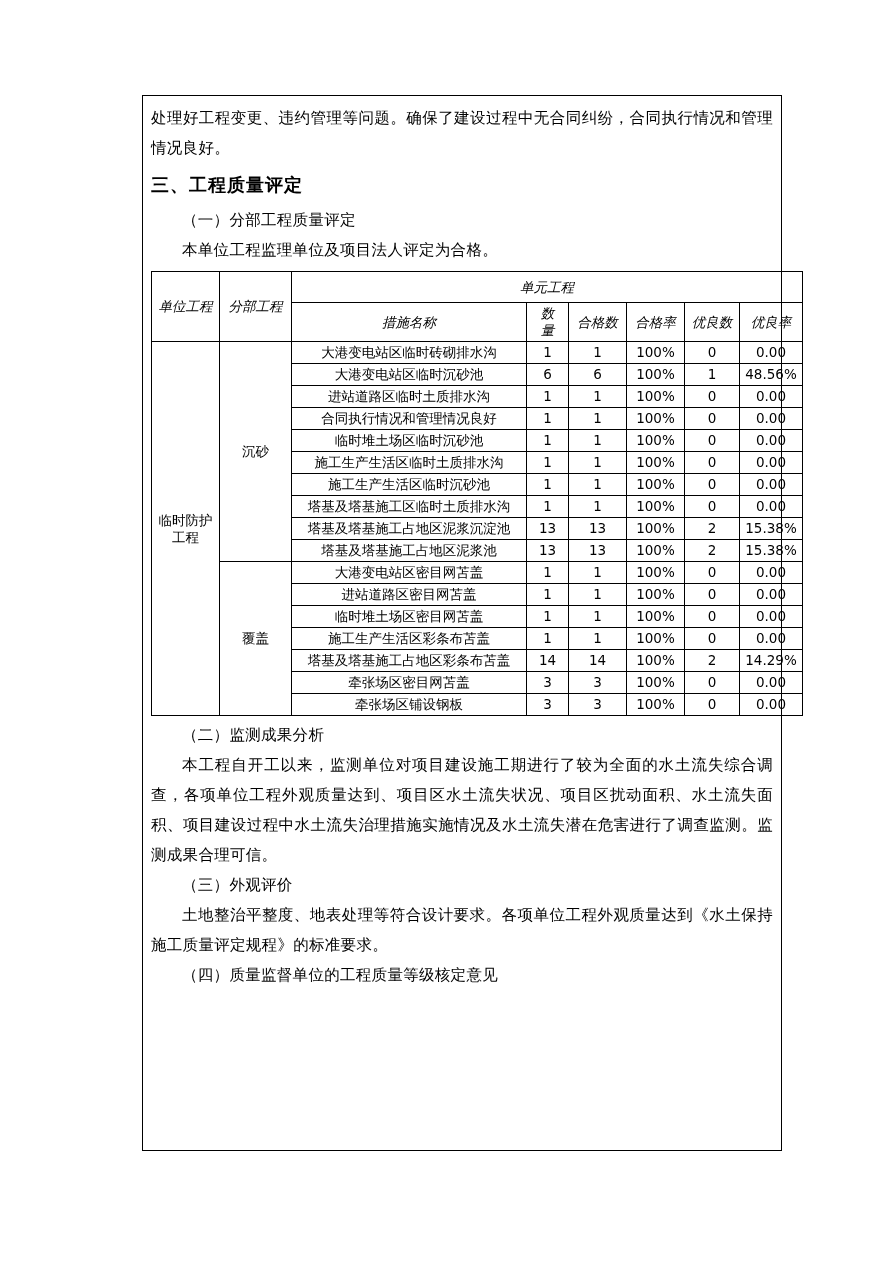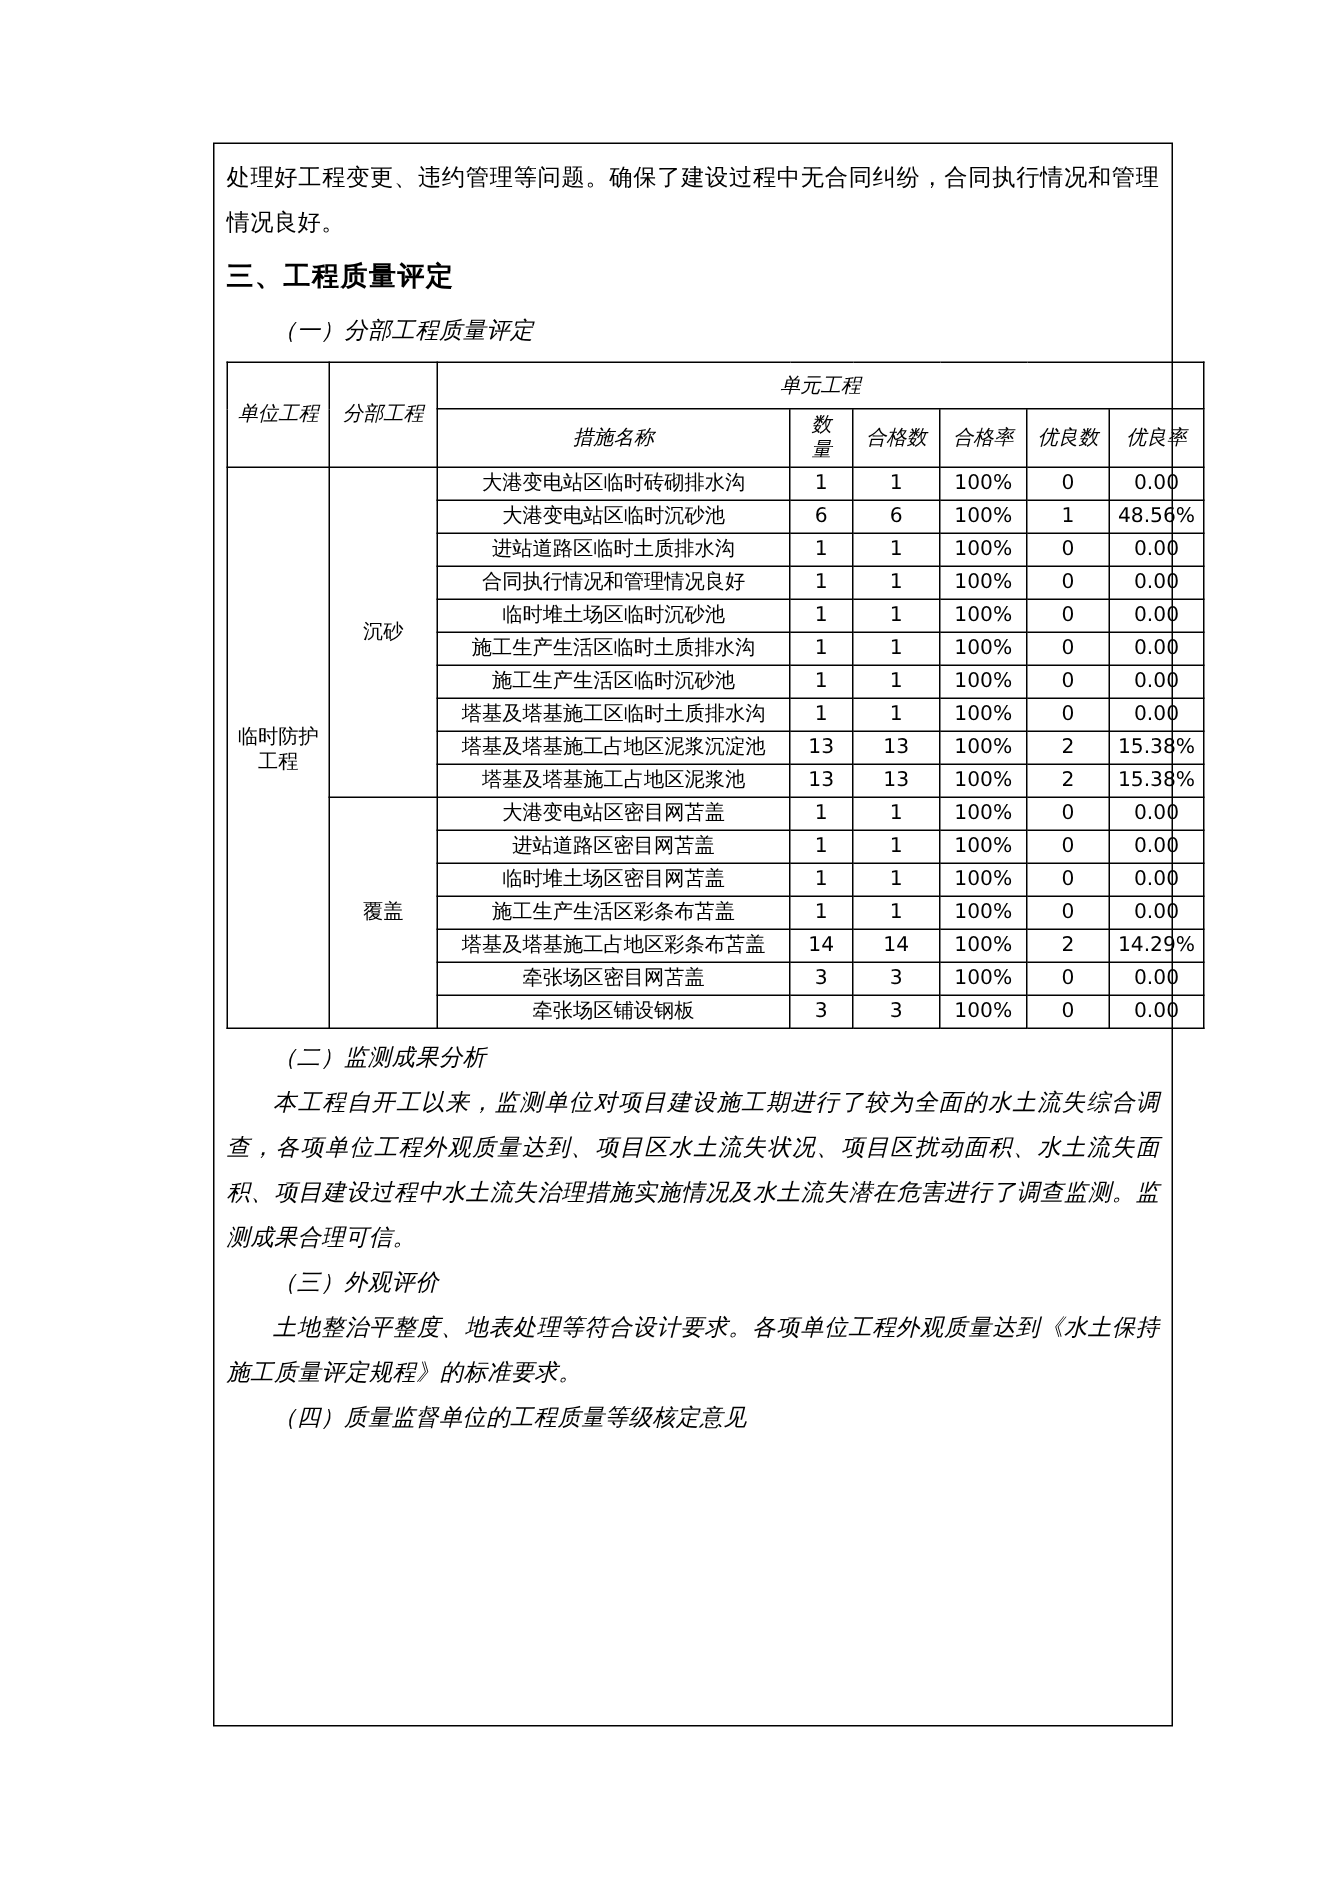--- a/index.html
+++ b/index.html
@@ -40,21 +40,20 @@
   }
   .para {
     font-size: 15.5px;
     line-height: 30px;
     text-align: justify;
     margin: 0;
     letter-spacing: 0.3px;
   }
   .indent {
     text-indent: 31px;
-    font-style: italic;
   }
   .heading {
     font-size: 18px;
     font-weight: bold;
     line-height: 36px;
     margin: 4px 0 2px 0;
     letter-spacing: 1px;
   }
   table.qtable {
     border-collapse: collapse;
@@ -82,38 +81,38 @@
   .col-pass { width: 58px; }
   .col-passrate { width: 58px; }
   .col-good { width: 55px; }
   .col-goodrate { width: 63px; }
   .small-head {
     font-size: 13.5px;
   }
   .unit-cell {
     font-size: 14px;
     line-height: 22px;
-    font-family: Liberation Serif, serif;
   }
   .part-cell {
     font-size: 14px;
   }
 </style>
 </head>
 <body>
 
 <div class="page">
   <div class="page-border"></div>
   <div class="content">
 
     <p class="para">处理好工程变更、违约管理等问题。确保了建设过程中无合同纠纷，合同执行情况和管理情况良好。</p>
 
     <div class="heading">三、工程质量评定</div>
 
     <p class="para indent">（一）分部工程质量评定</p>
+    <p class="para indent">本单位工程监理单位及项目法人评定为合格。</p>
 
     <table class="qtable">
       <colgroup>
         <col class="col-unit">
           <col class="col-part">
           <col class="col-measure">
           <col class="col-qty">
         <col class="col-pass">
           <col class="col-passrate">
           <col class="col-good">

